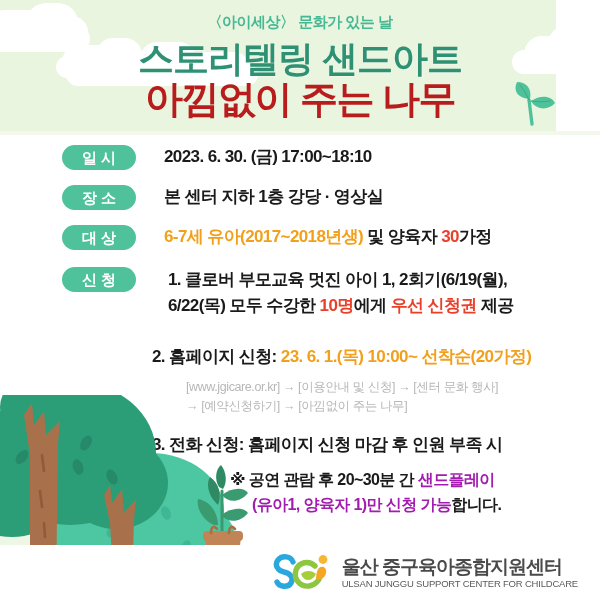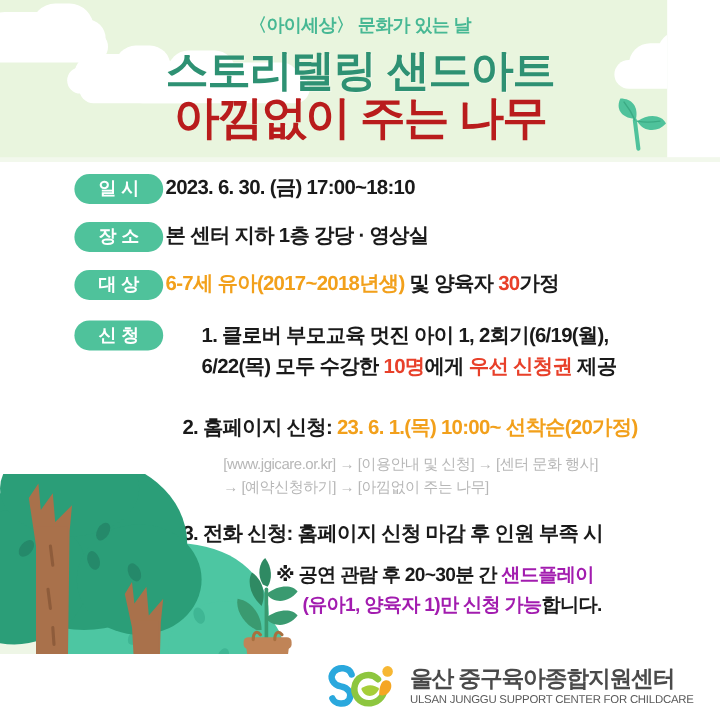--- a/index.html
+++ b/index.html
@@ -129,21 +129,21 @@
     font-size: 15px;
     font-weight: bold;
     letter-spacing: 4px;
     text-indent: 4px;
     display: flex;
     align-items: center;
     justify-content: center;
     line-height: 1;
   }
   .row-text {
-    margin-left: 2px;
+    margin-left: 28px;
     font-size: 17px;
     font-weight: bold;
     color: #1a1a1a;
     line-height: 1.45;
     letter-spacing: -0.6px;
     white-space: nowrap;
   }
 
   .row-ilsi   { left: 62px;  top: 10px; }
   .row-jangso { left: 62px;  top: 50px; }

